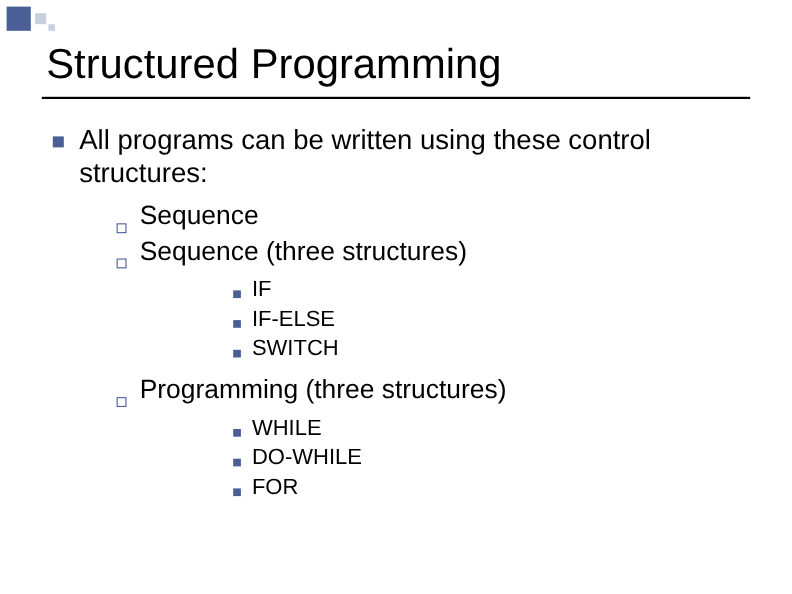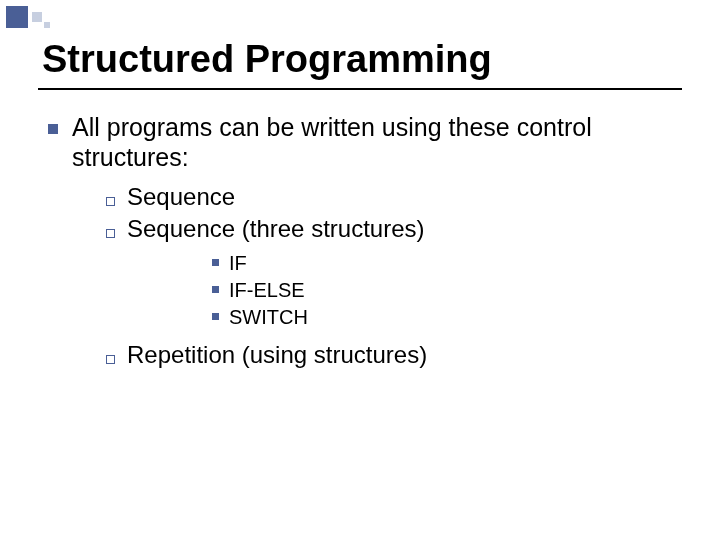--- a/index.html
+++ b/index.html
@@ -49,54 +49,54 @@
     left: 38px;
     right: 38px;
     height: 2px;
     background: #000;
   }
   .slide {
     padding: 38px 48px 0 48px;
   }
   .title {
     font-size: 38px;
-    font-weight: bold;
+    font-weight: normal;
     margin-bottom: 32px;
     margin-left: -6px;
   }
   .level-1 {
     margin-top: 14px;
     display: flex;
     align-items: flex-start;
   }
   .level-1-text {
     font-size: 25px;
     line-height: 1.18;
   }
   .level-2 {
     margin-left: 58px;
     margin-top: 10px;
   }
   .level-2-item {
     display: flex;
-    align-items: center;
+    align-items: flex-end;
     margin-bottom: 2px;
   }
   .level-2-text {
     font-size: 24px;
     line-height: 1.25;
   }
   .level-3 {
     margin-left: 106px;
     margin-top: 6px;
     margin-bottom: 10px;
   }
   .level-3-item {
     display: flex;
-    align-items: flex-start;
+    align-items: center;
     margin-bottom: 1px;
   }
   .level-3-text {
     font-size: 20px;
     line-height: 1.3;
   }
   .bullet-filled-square {
     display: inline-block;
     width: 10px;
     height: 10px;
@@ -164,18 +164,32 @@
         <span class="level-3-text">IF-ELSE</span>
       </div>
       <div class="level-3-item">
         <span class="bullet-small-filled"></span>
         <span class="level-3-text">SWITCH</span>
       </div>
     </div>
 
     <div class="level-2-item">
       <span class="bullet-hollow-square"></span>
-      <span class="level-2-text">Repetition (using structures)</span>
+      <span class="level-2-text">Programming (three structures)</span>
     </div>
 
+    <div class="level-3">
+      <div class="level-3-item">
+        <span class="bullet-small-filled"></span>
+        <span class="level-3-text">WHILE</span>
+      </div>
+      <div class="level-3-item">
+        <span class="bullet-small-filled"></span>
+        <span class="level-3-text">DO-WHILE</span>
+      </div>
+      <div class="level-3-item">
+        <span class="bullet-small-filled"></span>
+        <span class="level-3-text">FOR</span>
+      </div>
+    </div>
 
   </div>
 </div>
 
 </body></html>

